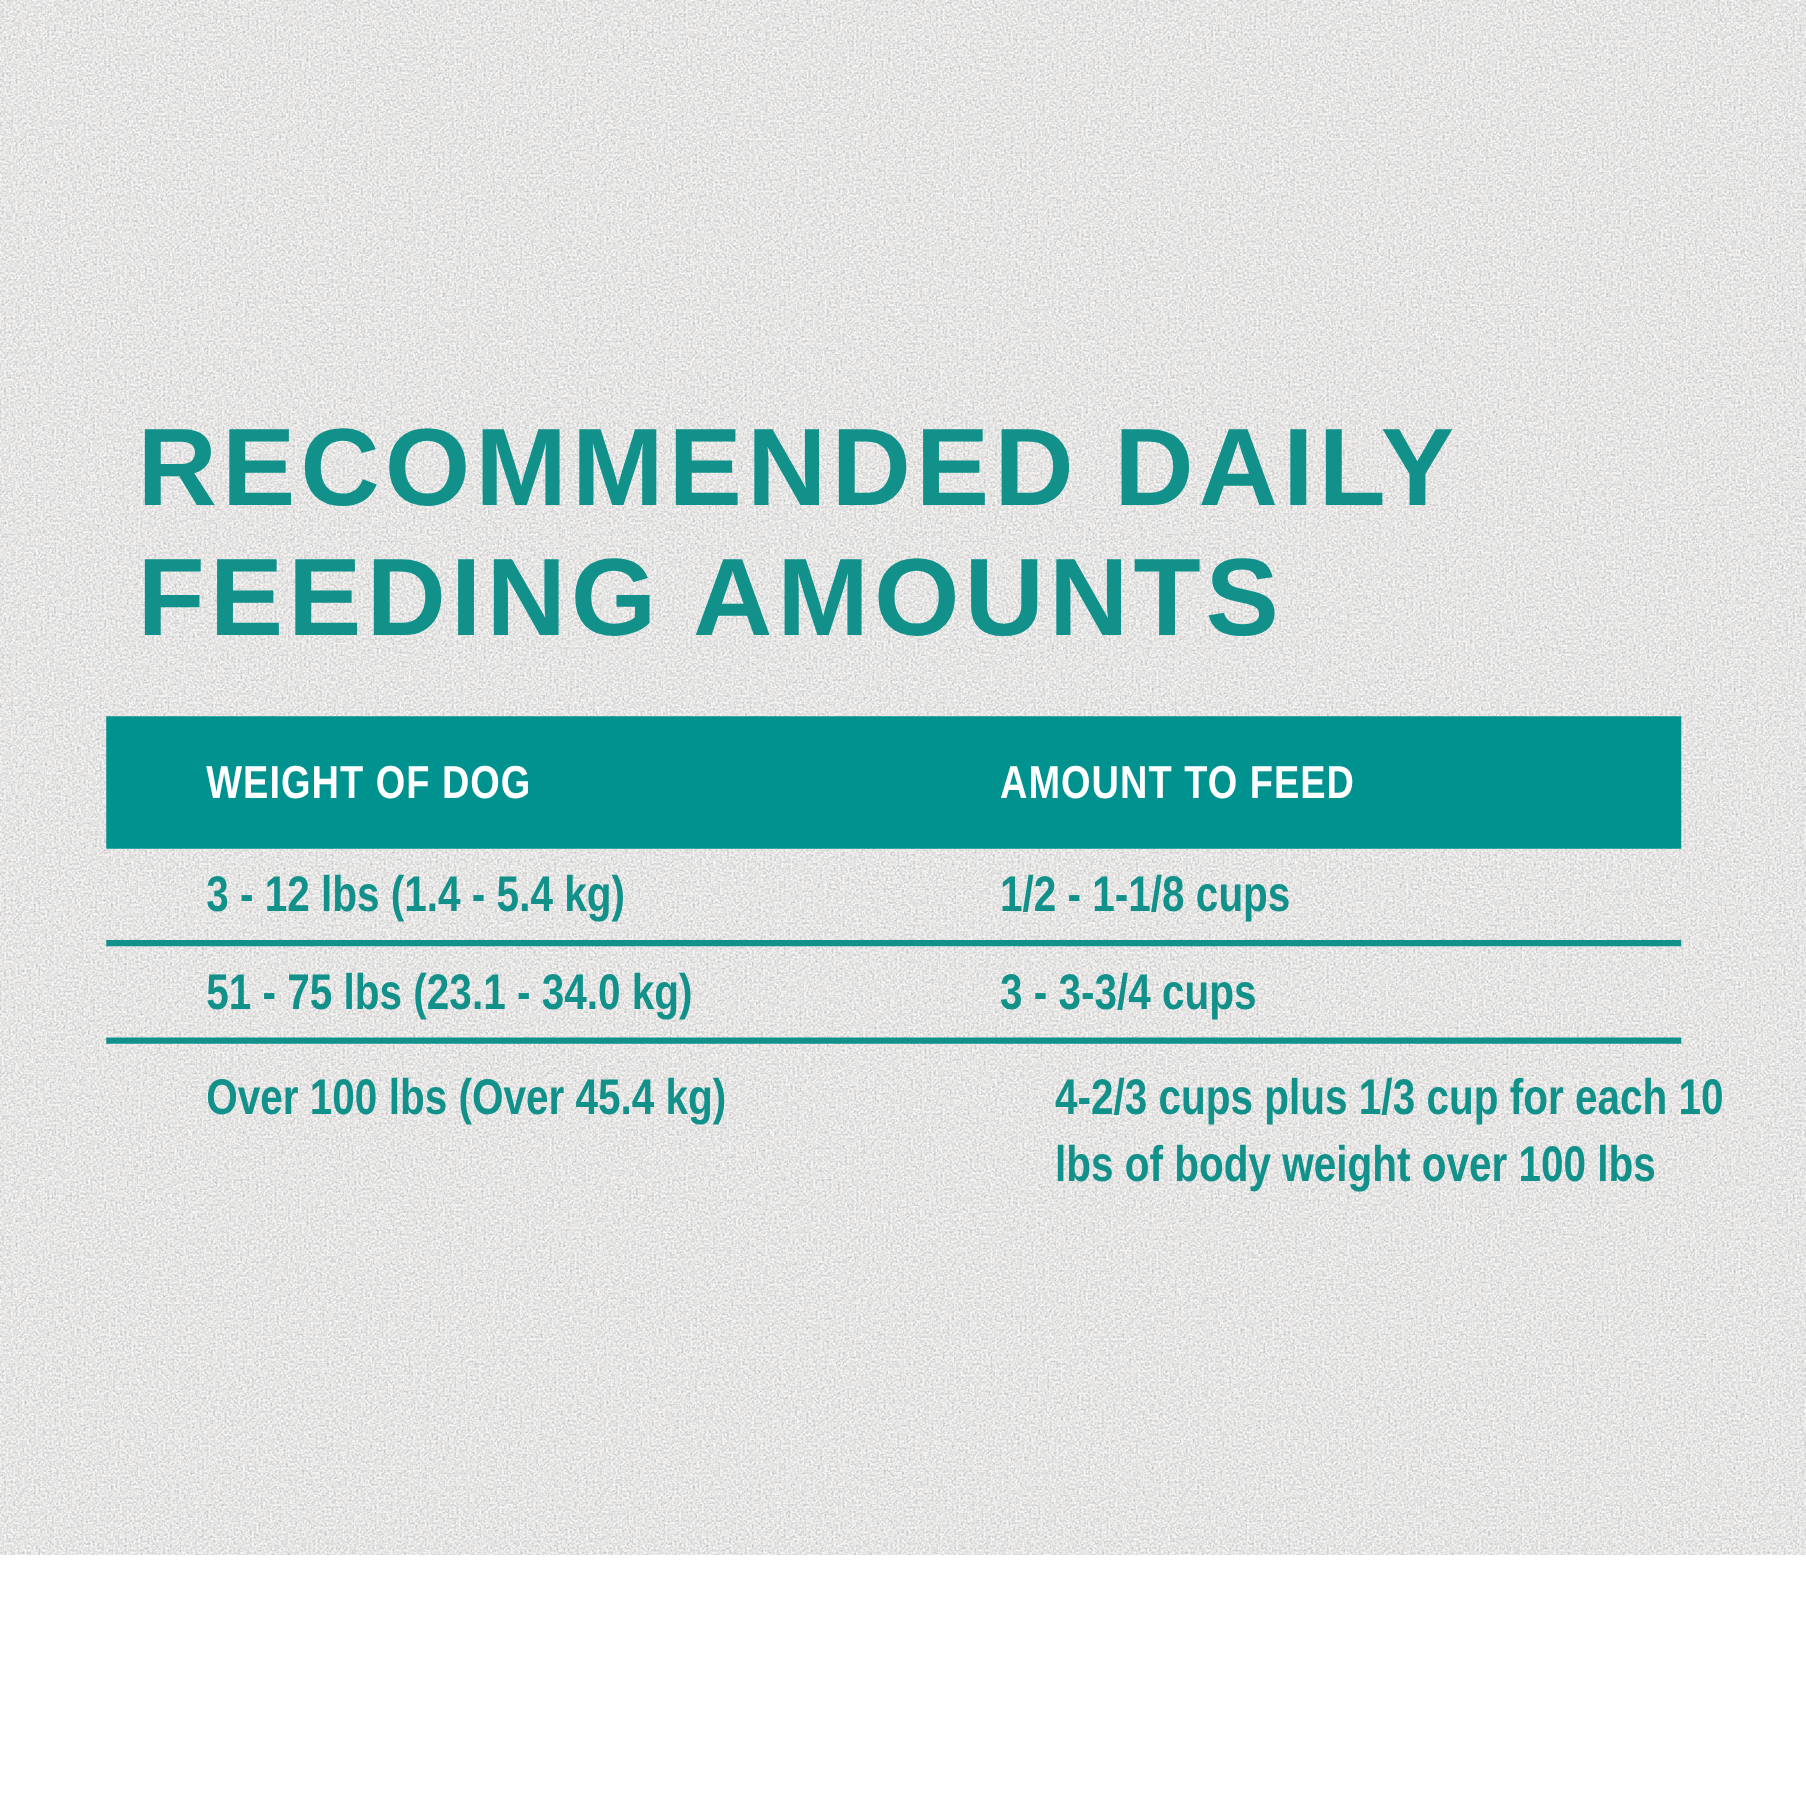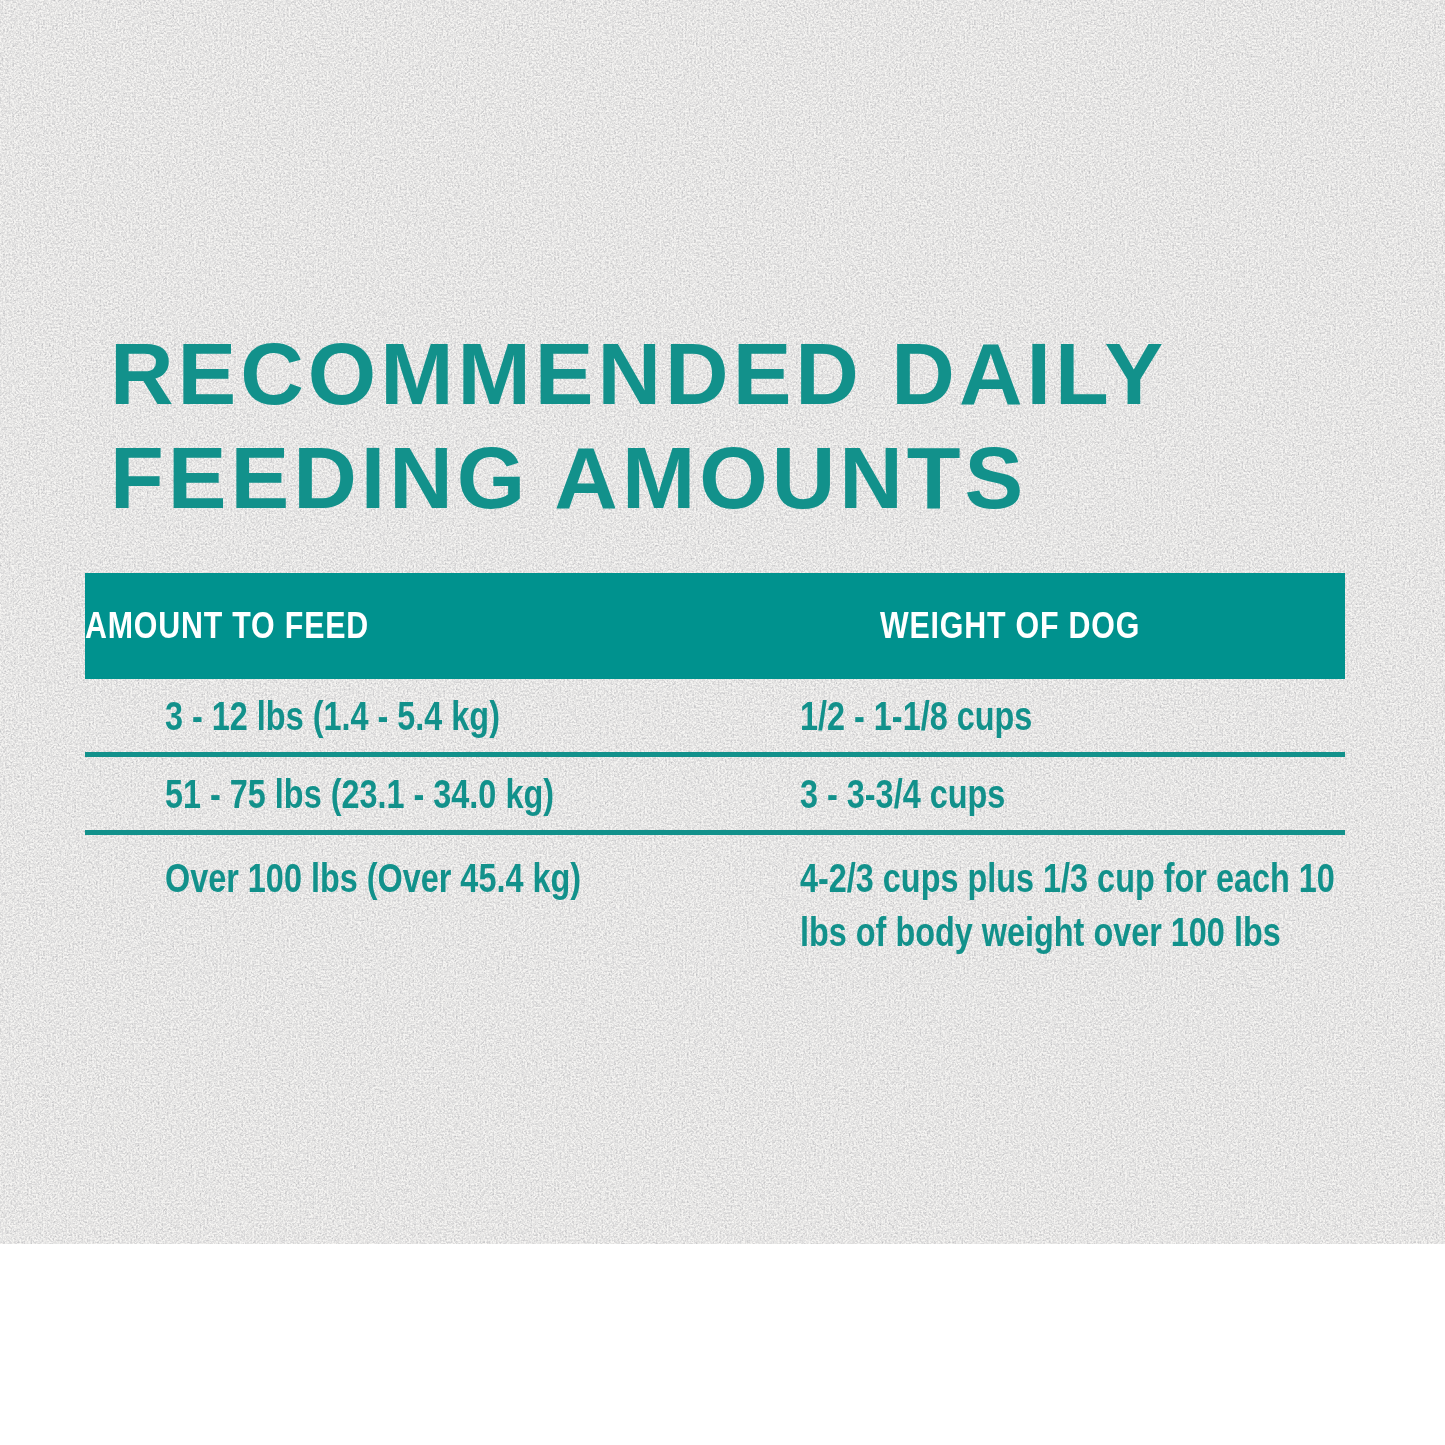--- a/index.html
+++ b/index.html
@@ -69,20 +69,21 @@
     align-items: center;
     min-height: 78px;
     box-sizing: border-box;
     border-bottom: 5px solid var(--ink-teal, #12918b);
     padding: 8px 0;
   }
   .row:last-child {
     border-bottom: none;
     align-items: start;
     padding-top: 16px;
+    gap: 44px;
   }
   .cell span {
     display: inline-block;
     font-size: 40px;
     font-weight: bold;
     line-height: 1.35;
     transform: scaleX(0.81);
     transform-origin: left center;
   }
   .cell.weight {
@@ -111,25 +112,25 @@
     <rect width="1445" height="1445" fill="#f6f5f3"></rect>
     <rect width="1445" height="1445" filter="url(#paperNoise)" opacity="0.75"></rect>
   </svg>
 
   <div class="content">
     <h1 class="title">RECOMMENDED DAILY FEEDING AMOUNTS</h1>
 
     <div class="table">
 
       <div class="thead">
+        <div class="th first">
+          <span>WEIGHT OF DOG</span>
+        </div>
         <div class="th">
           <span>AMOUNT TO FEED</span>
-        </div>
-        <div class="th first">
-          <span>WEIGHT OF DOG</span>
         </div>
       </div>
 
       <div class="row">
         <div class="cell weight"><span>3 - 12 lbs (1.4 - 5.4 kg)</span></div>
         <div class="cell amount"><span>1/2 - 1-1/8 cups</span></div>
       </div>
 
 
 

